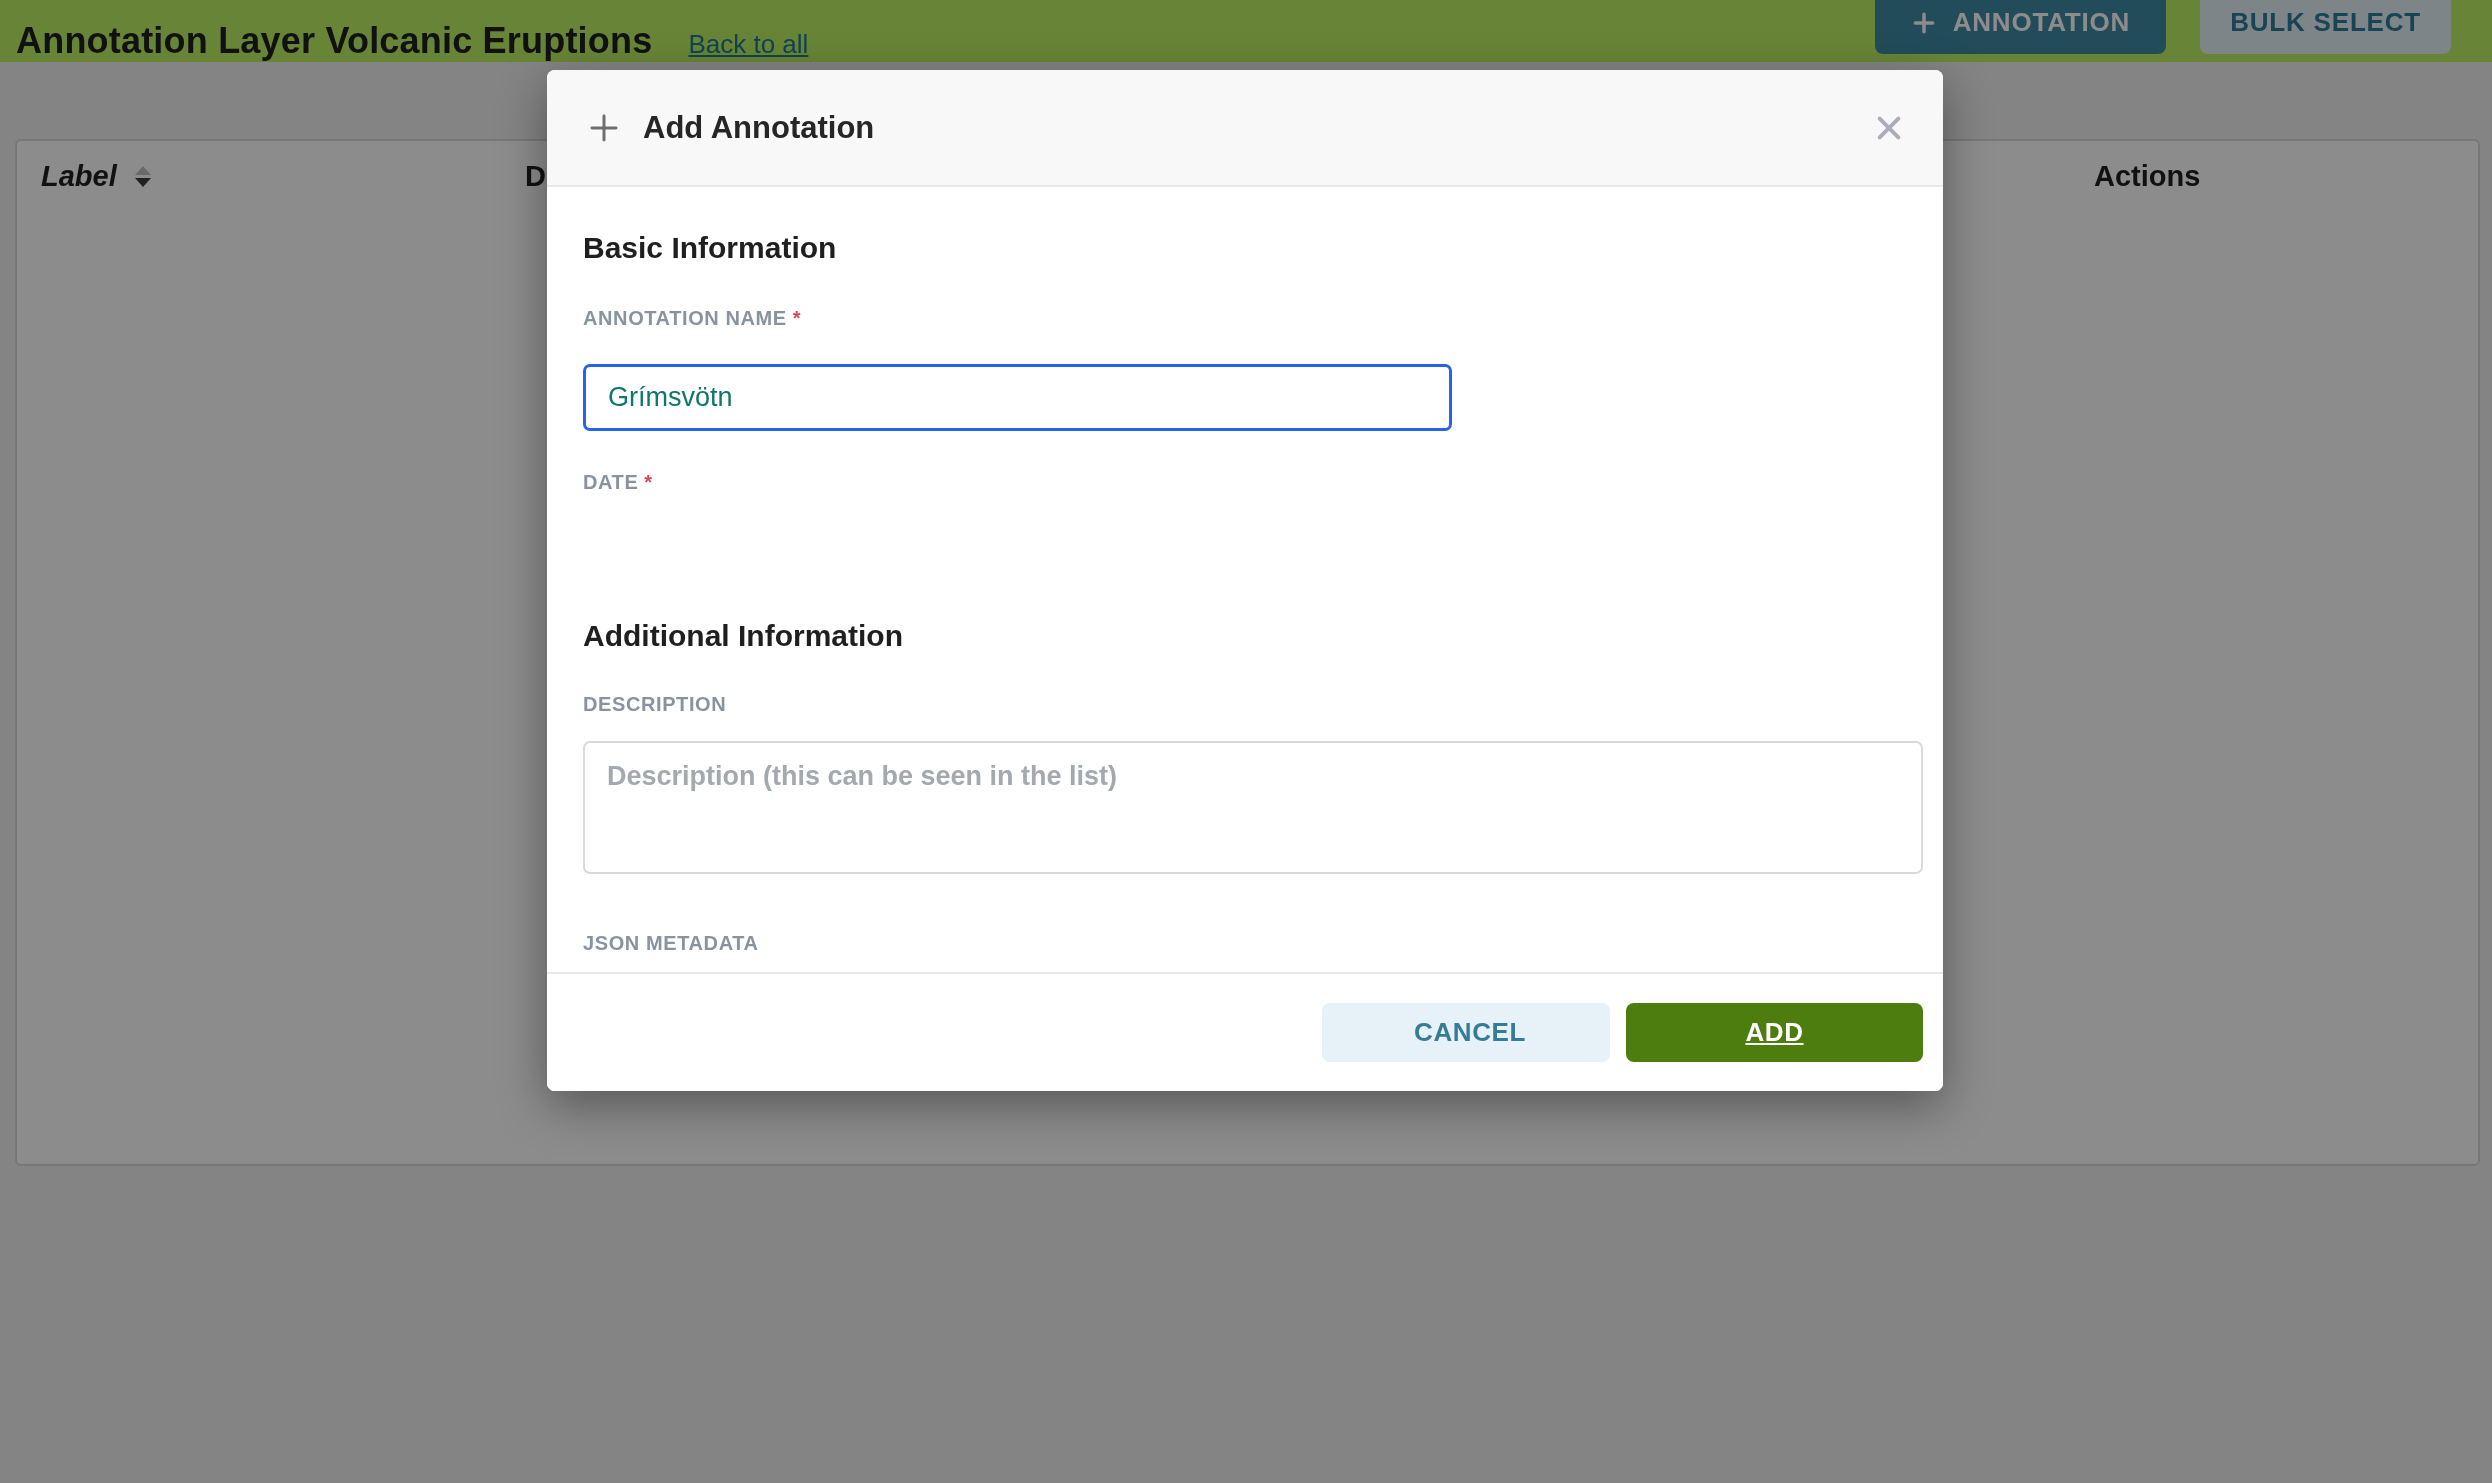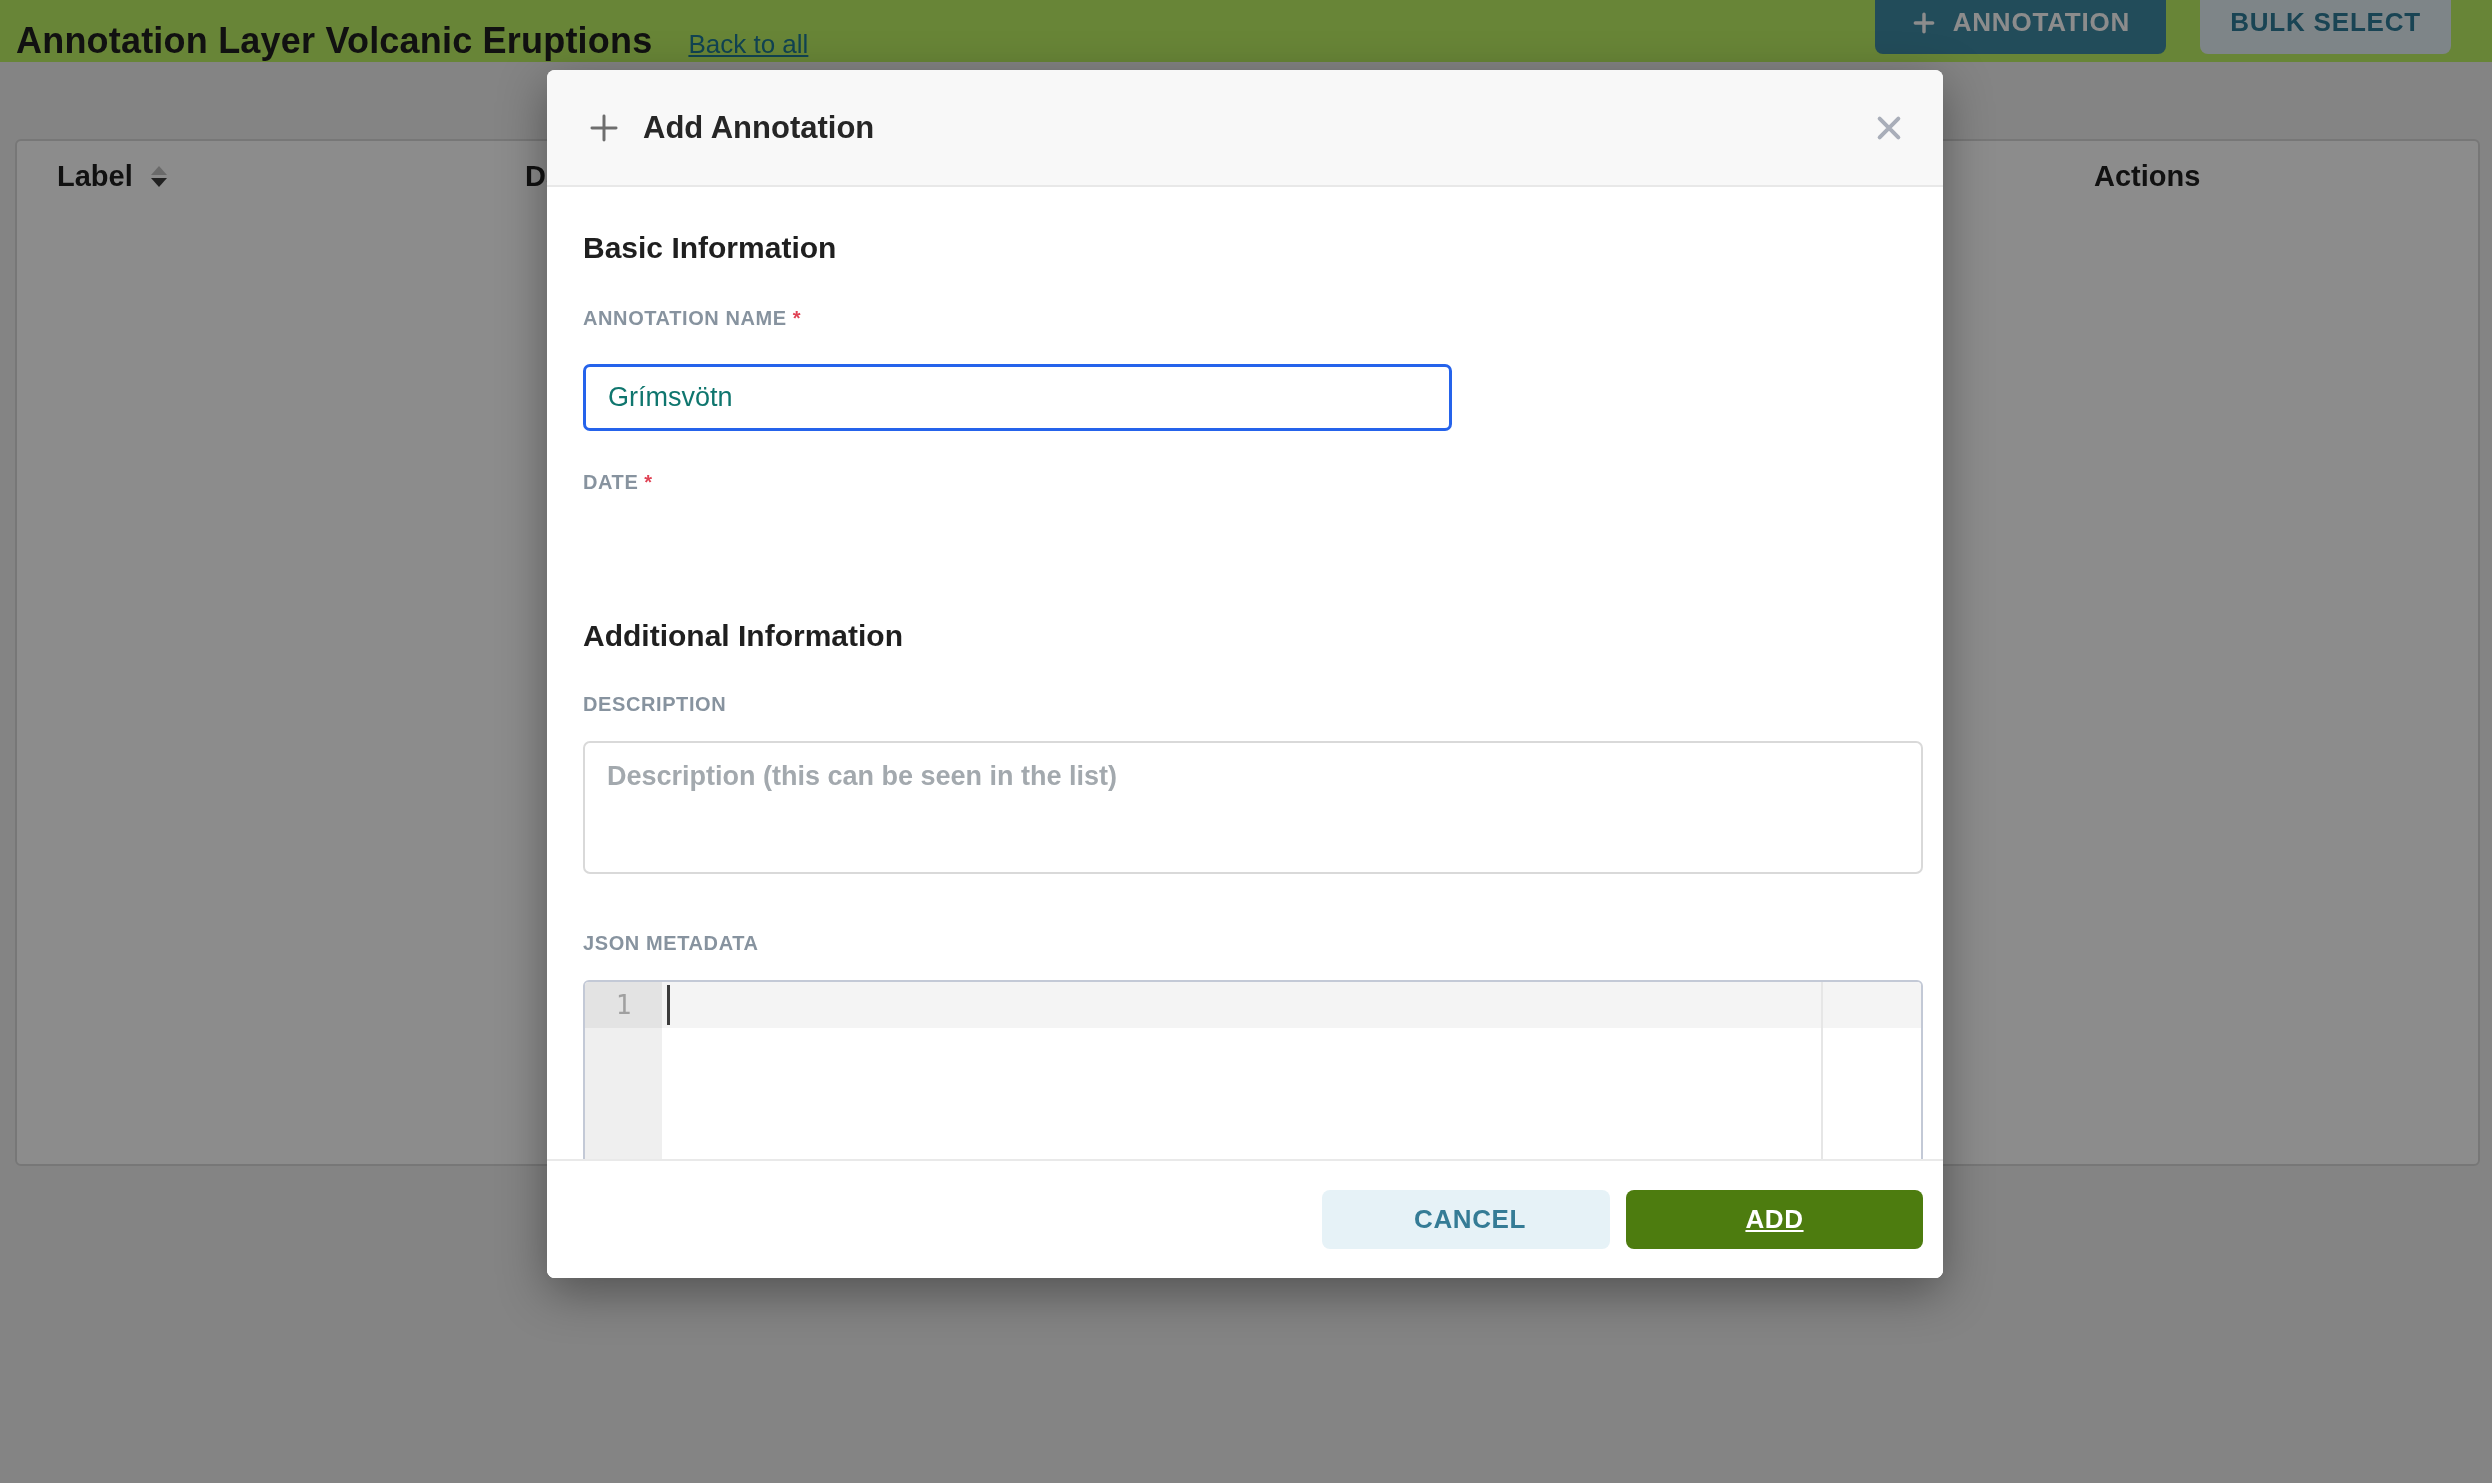--- a/index.html
+++ b/index.html
@@ -16,32 +16,32 @@
   .btn { display:flex; align-items:center; justify-content:center; height:63px; border-radius:8px;
          font-size:26px; font-weight:700; letter-spacing:0.8px; cursor:pointer; border:none; }
   .btn-primary-top { background:#3e8aa4; color:#ffffff; padding:0 36px; gap:16px; }
   .btn-secondary-top { background:#e6f2f7; color:#2e7d99; padding:0 30px; }
   .plus-glyph { width:26px; height:26px; }
 
   .table-card { position:absolute; left:15px; top:139px; width:2465px; height:1027px;
                 background:#ffffff; border:2px solid #d9d9d9; border-radius:6px; }
   .col-header { position:absolute; top:0; height:71px; display:flex; align-items:center;
                 font-size:29px; font-weight:700; color:#1f1f1f; }
-  .col-label { left:40px; }
+  .col-label { left:24px;font-style:italic; }
   .col-date { left:508px; }
   .col-actions { left:2077px; }
   .sorter { display:inline-flex; flex-direction:column; gap:3px; margin-left:18px; }
   .caret-up { width:0; height:0; border-left:8px solid transparent; border-right:8px solid transparent; border-bottom:9px solid #c2c2c2; }
   .caret-down { width:0; height:0; border-left:8px solid transparent; border-right:8px solid transparent; border-top:9px solid #3d3d3d; }
 
   
   .overlay { position:absolute; inset:0; background:rgba(0,0,0,0.45); z-index:10; }
 
   
-  .modal { position:absolute; left:547px; top:70px; width:1396px; height:1208px; z-index:20;
+  .modal { position:absolute; left:547px; top:70px; width:1396px; height:1021px; z-index:20;
            background:#ffffff; border-radius:8px; box-shadow:0 14px 48px rgba(0,0,0,0.38); overflow:hidden; }
   .modal-header { position:relative; height:117px; background:#f8f8f8; border-bottom:2px solid #e8e8e8;
                   display:flex; align-items:center; padding:0 38px 0 40px; }
   .modal-title { margin-left:22px; font-size:31px; font-weight:700; color:#262626; }
   .close-btn { margin-left:auto; background:none; border:none; cursor:pointer; display:flex; align-items:center; }
 
   .modal-body { position:relative; height:1110px; background:#ffffff; }
   .section-h { position:absolute; left:36px; font-size:30px; font-weight:700; color:#1f1f1f; }
   .field-label { position:absolute; left:36px; font-size:20px; font-weight:700; letter-spacing:0.6px; color:#87939f; }
   .req { color:#e04355; margin-left:6px; font-size:20px; }

